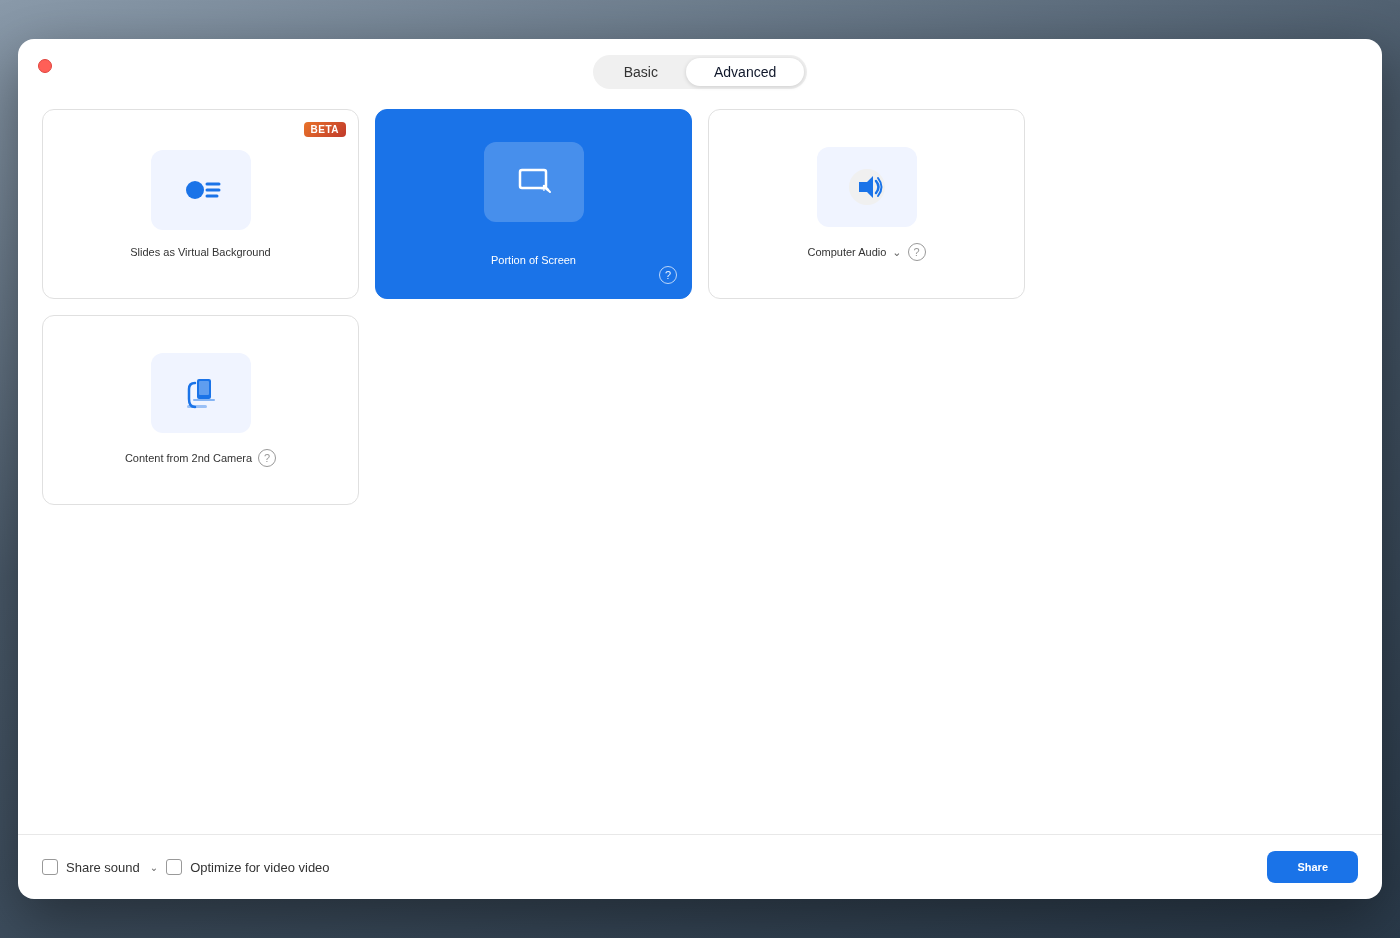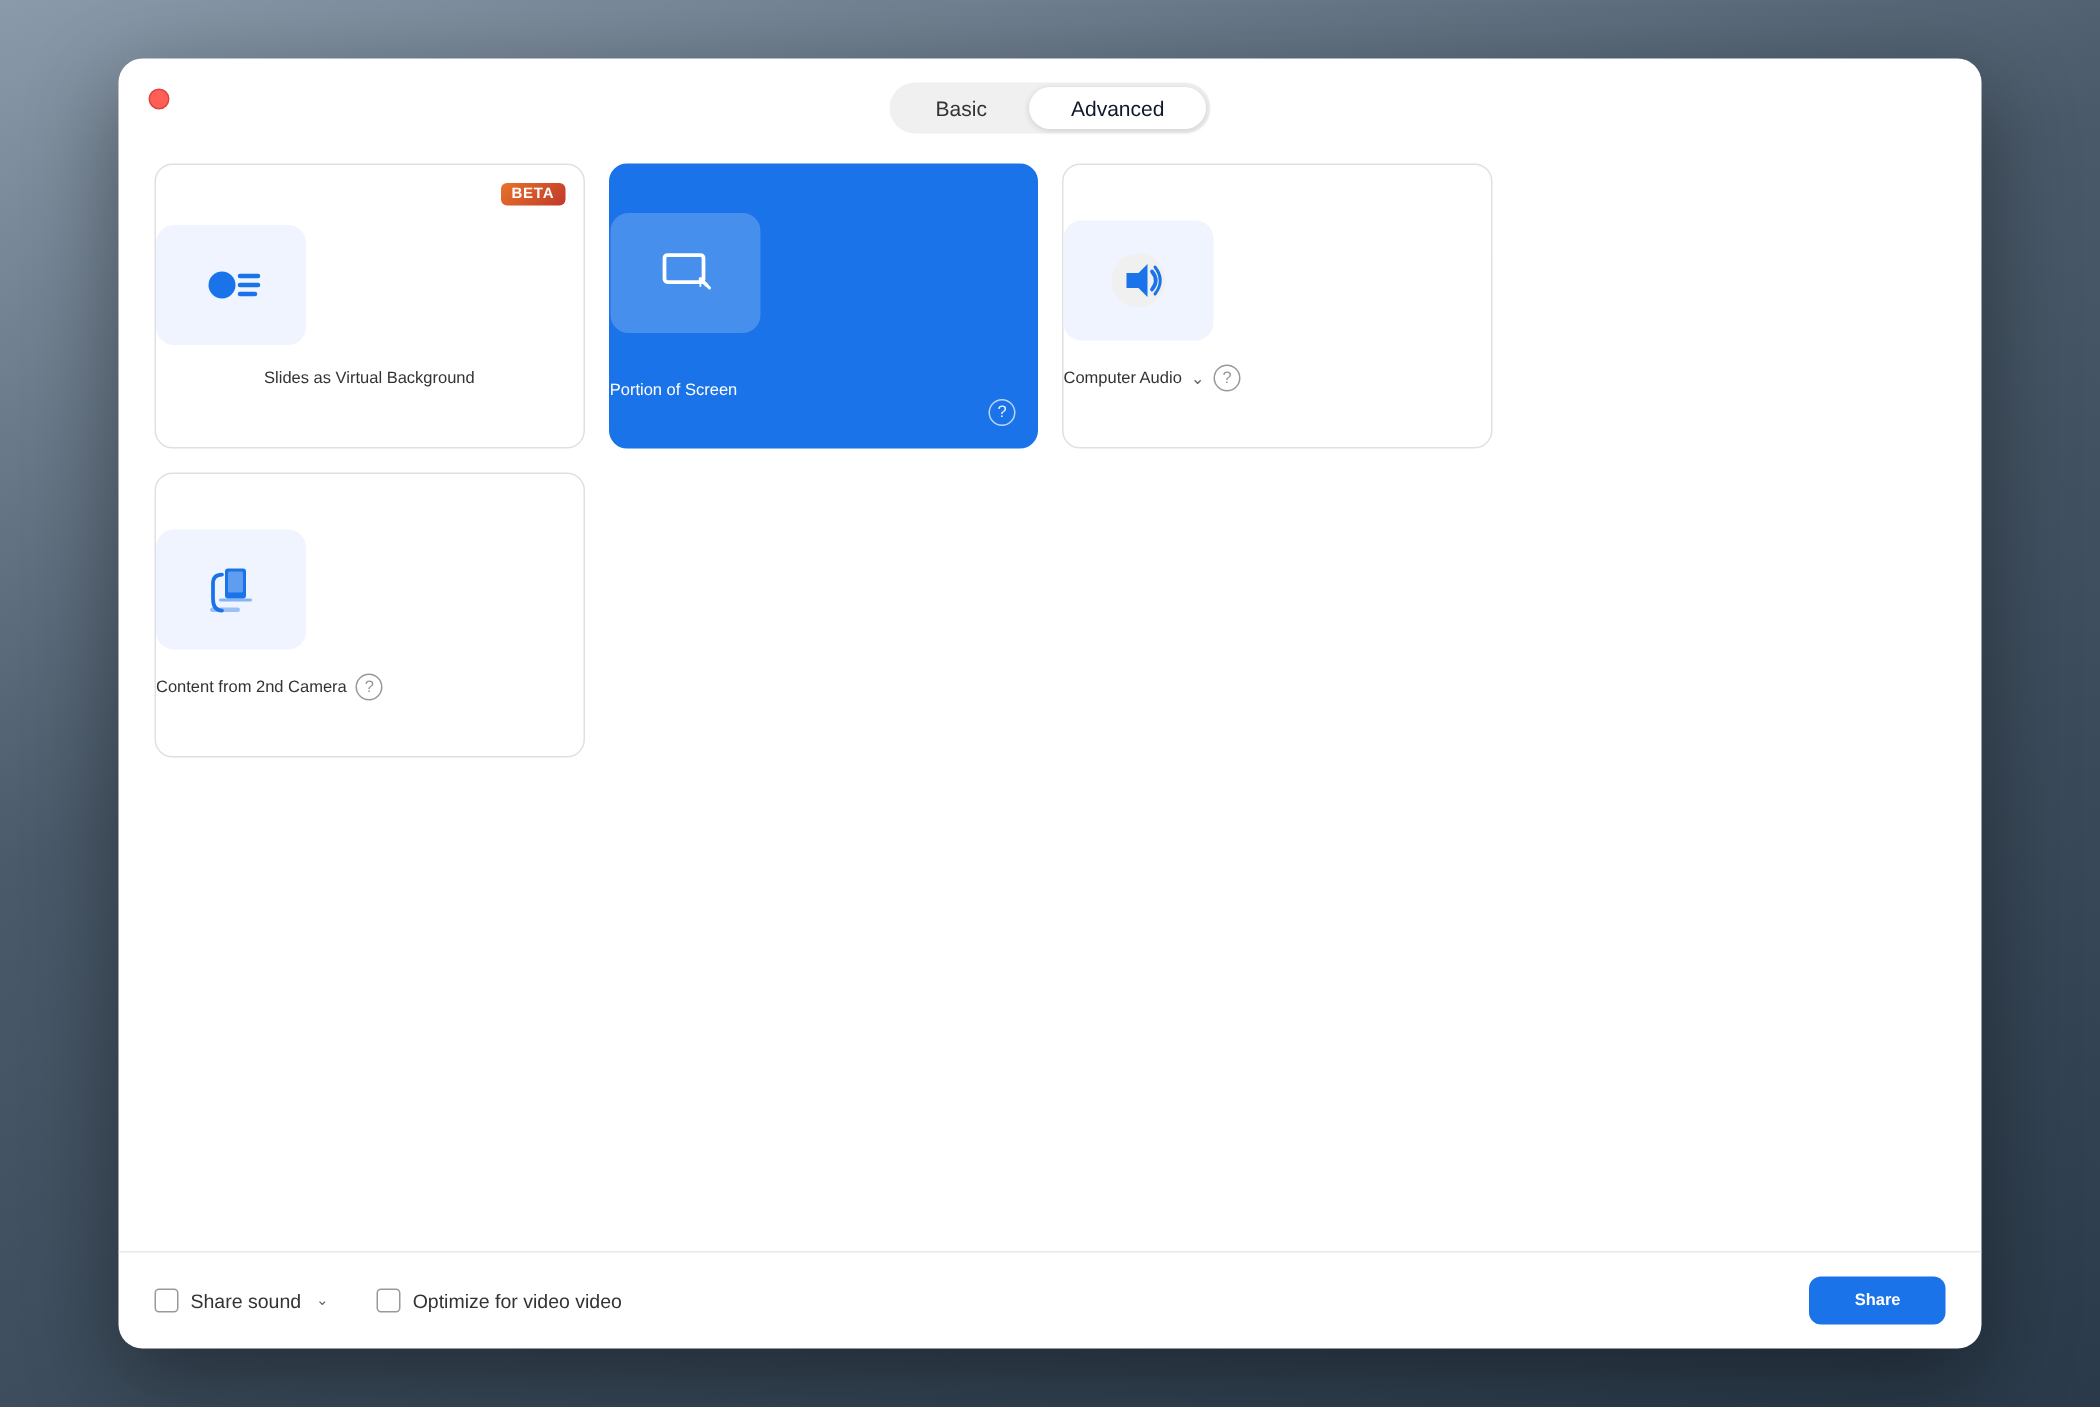--- a/index.html
+++ b/index.html
@@ -17,21 +17,21 @@
     }
 
     .bg-overlay {
       position: absolute;
       inset: 0;
       background: linear-gradient(160deg, #8a9aaa 0%, #4a5a6a 40%, #2a3a4a 100%);
     }
 
     .modal {
       position: relative;
-      width: 1242px;
+      width: 1364px;
       height: 860px;
       background: #ffffff;
       border-radius: 16px;
       box-shadow: 0 20px 60px rgba(0,0,0,0.4);
       display: flex;
       flex-direction: column;
       overflow: hidden;
     }
 
     
@@ -89,22 +89,24 @@
     
     .grid-area {
       flex: 1;
       padding: 20px 24px 10px 24px;
       overflow: auto;
     }
 
     .card {
       border: 1.5px solid #e0e0e0;
       border-radius: 12px;
+      padding: 20px;
       display: flex;
       flex-direction: column;
+      align-items: center;
       justify-content: center;
       cursor: pointer;
       background: white;
       transition: border-color 0.15s;
       min-height: 190px;
       position: relative;
     }
 
     .card.selected {
       background: #1a73e8;
@@ -192,21 +194,21 @@
       border-top: 1px solid #e8e8e8;
       display: flex;
       align-items: center;
       justify-content: space-between;
       flex-shrink: 0;
     }
 
     .bottom-left {
       display: flex;
       align-items: center;
-      gap: 32px;
+      gap: 8px;
     }
 
     .checkbox-item {
       display: flex;
       align-items: center;
       gap: 8px;
       cursor: pointer;
     }
 
     .checkbox {

